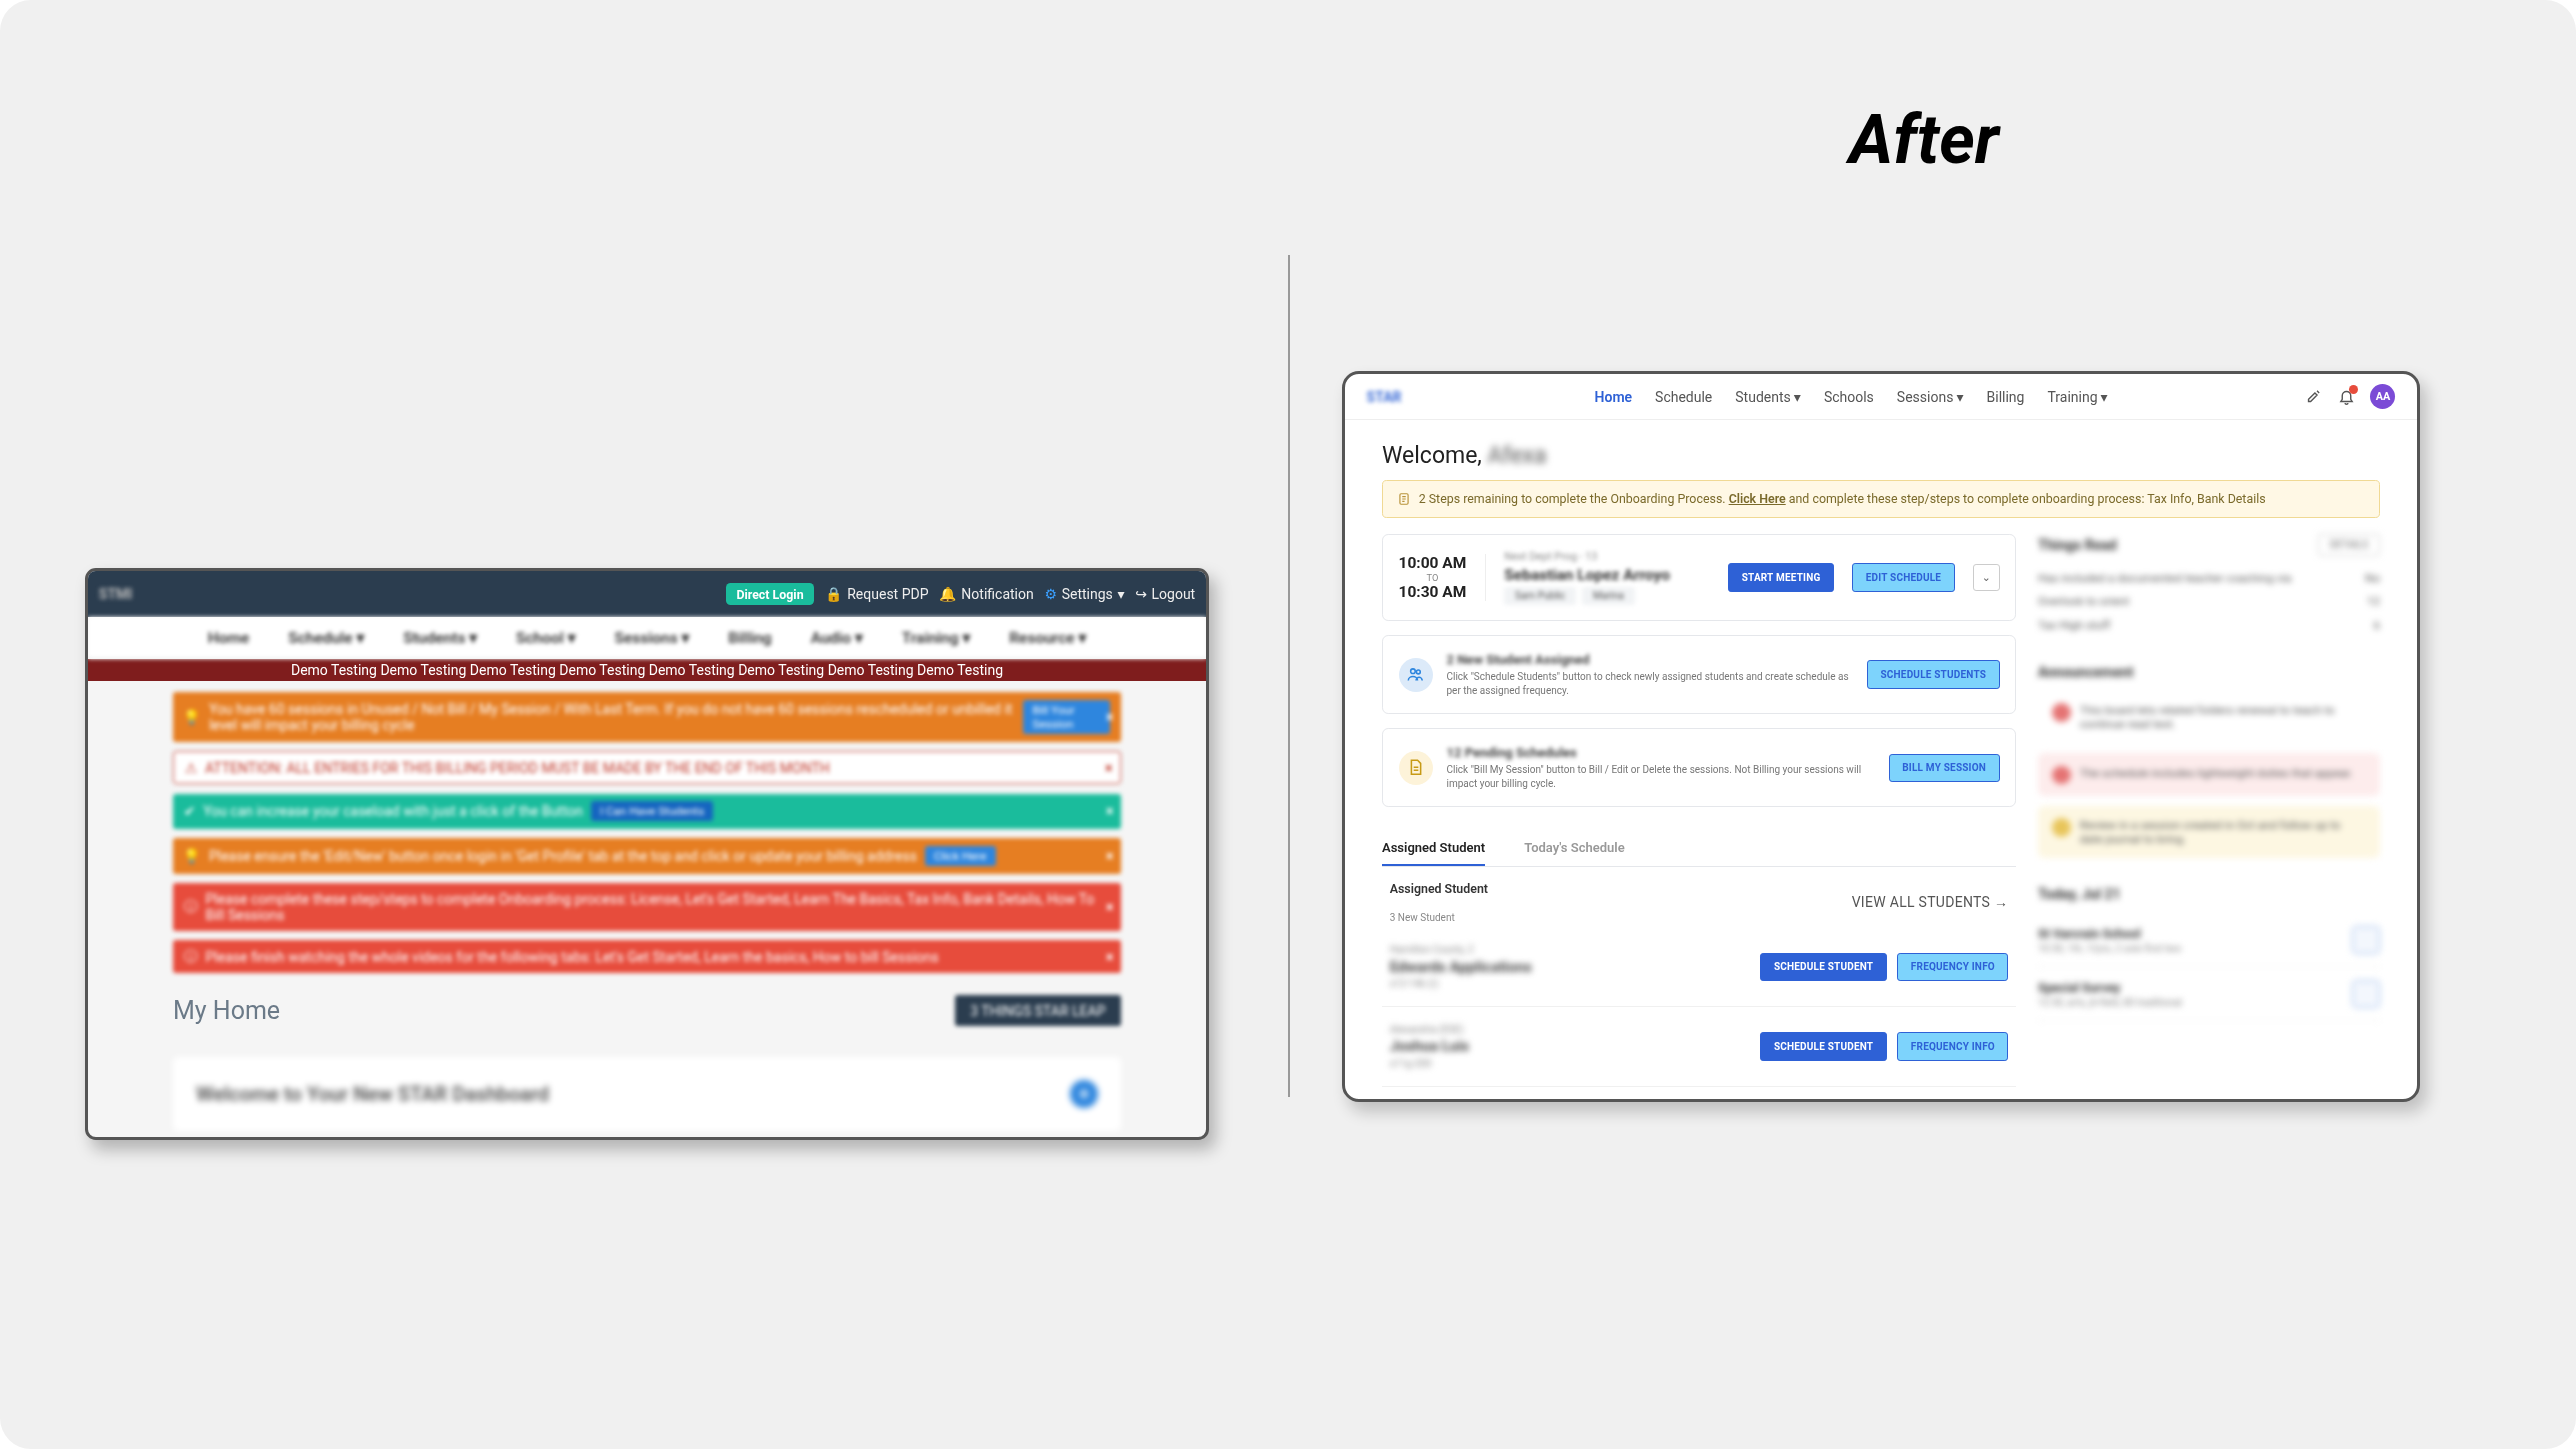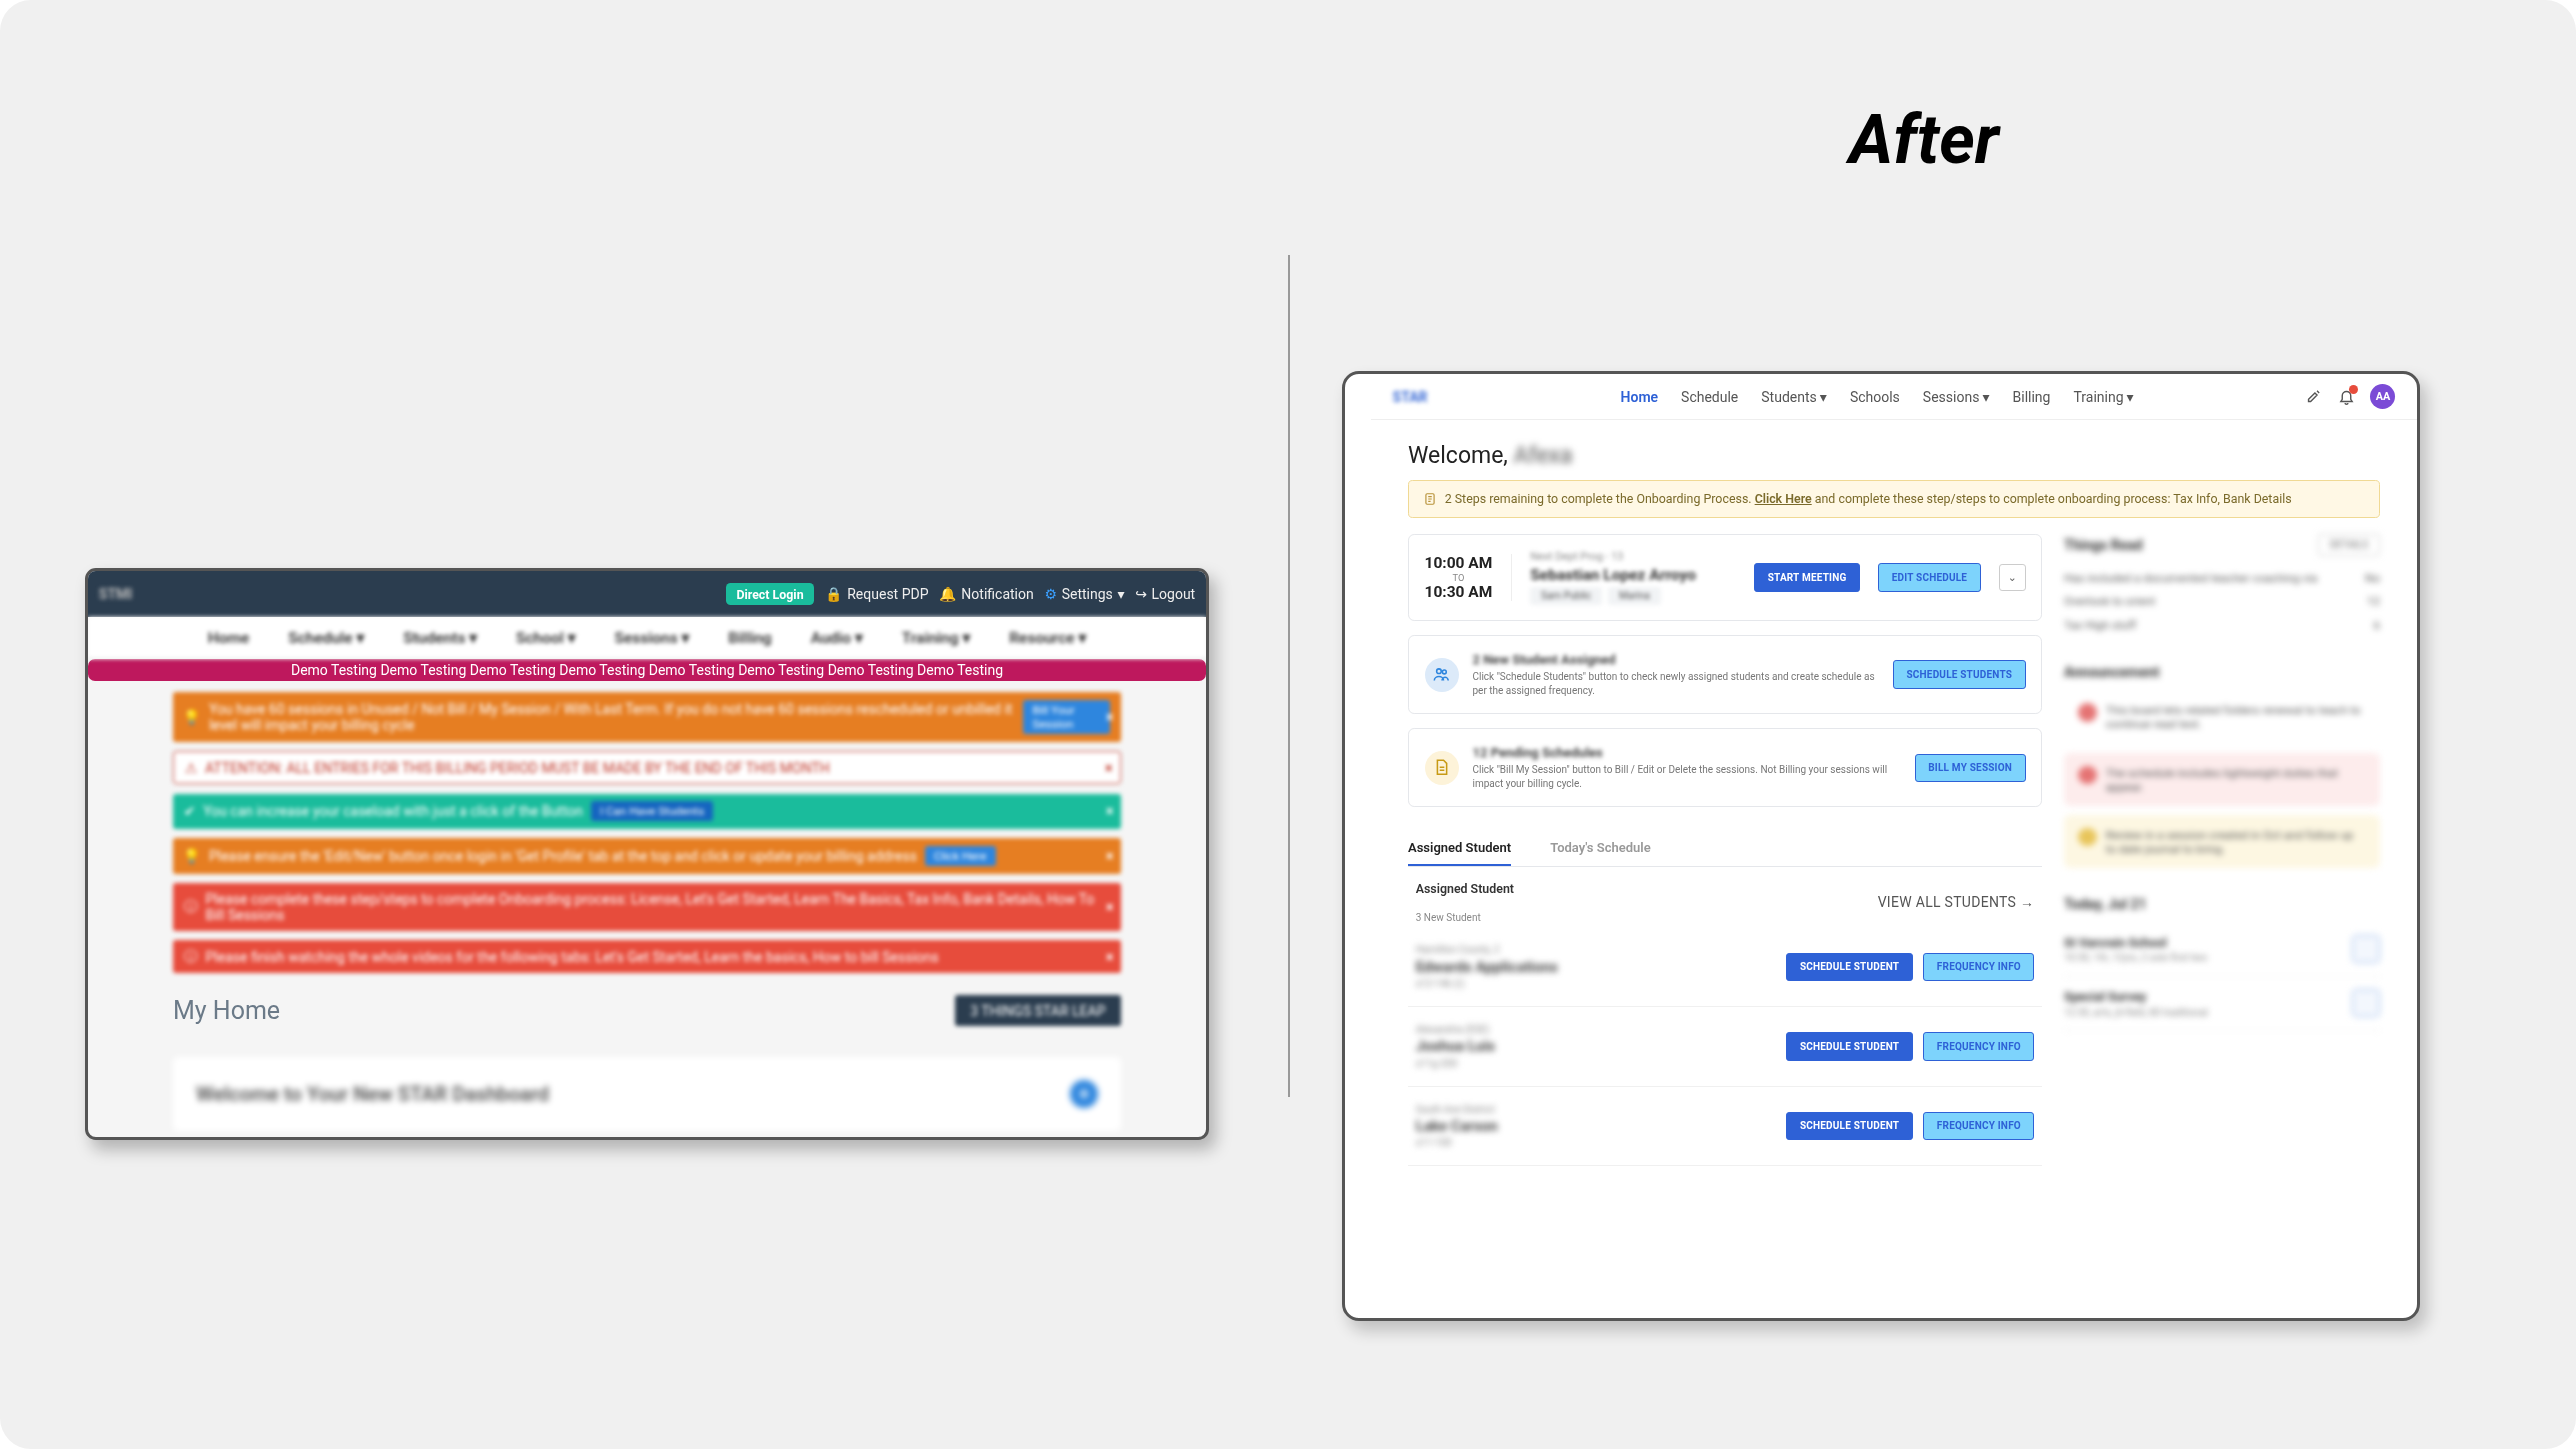--- a/index.html
+++ b/index.html
@@ -86,26 +86,25 @@
   justify-content: center;
   gap: 39px;
   filter: blur(2.3px);
   color: #333;
   font-weight: 600;
   font-size: 15.5px;
   border-bottom: 0.8px solid #ddd;
 }
 .b-nav span { display: inline-flex; align-items: center; gap: 4.6px; }
 .b-marquee {
-  background: #be185d;
+  background: #7f1d1d;
   color: #fff;
   text-align: center;
   font-size: 14px;
   padding: 3.1px 0;
-  border-radius: 7px;
 }
 .b-alerts { padding: 10.8px 85px 0; display: flex; flex-direction: column; gap: 9.3px; }
 .b-alert {
   border-radius: 3.1px;
   padding: 7.7px 10.8px;
   color: #fff;
   display: flex;
   align-items: center;
   gap: 7.7px;
   font-size: 14px;
@@ -156,27 +155,26 @@
   width: 28px; height: 28px; border-radius: 50%; background: #2e86de; color: #fff;
   display: flex; align-items: center; justify-content: center; font-size: 18.5px; font-weight: 700;
   filter: none;
 }
 
 .after-app {
   position: absolute;
   top: 371px;
   left: 62px;
   width: 1078px;
-  height: 950px;
+  height: 731px;
   background: #fff;
   border: 3.1px solid #555;
   border-radius: 17px;
   box-shadow: 6.2px 9.3px 15.5px rgba(0,0,0,0.2);
   overflow: hidden;
-  padding-left: 26px;
 }
 .a-topbar {
   height: 46px;
   border-bottom: 0.8px solid #eee;
   display: flex;
   align-items: center;
   padding: 0 21.6px;
   gap: 23px;
   font-size: 14px;
   color: #555;

